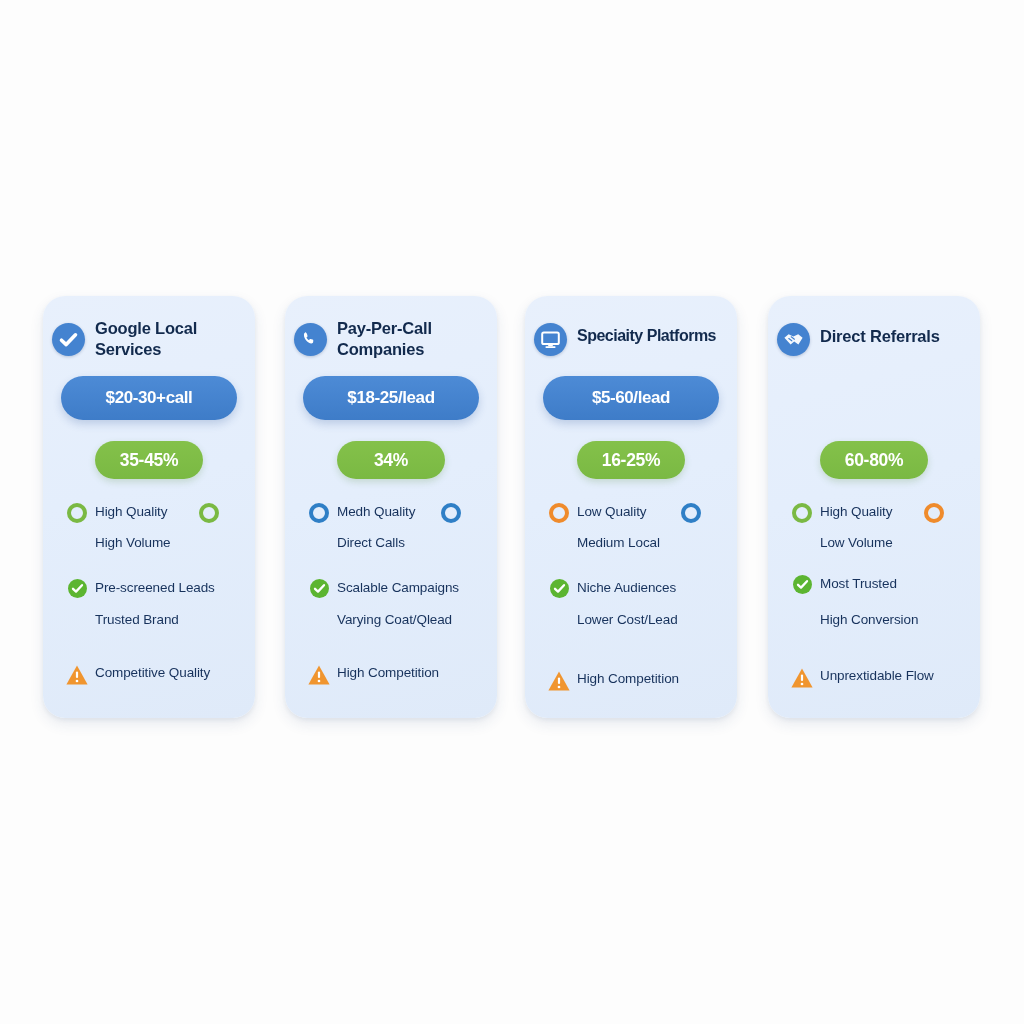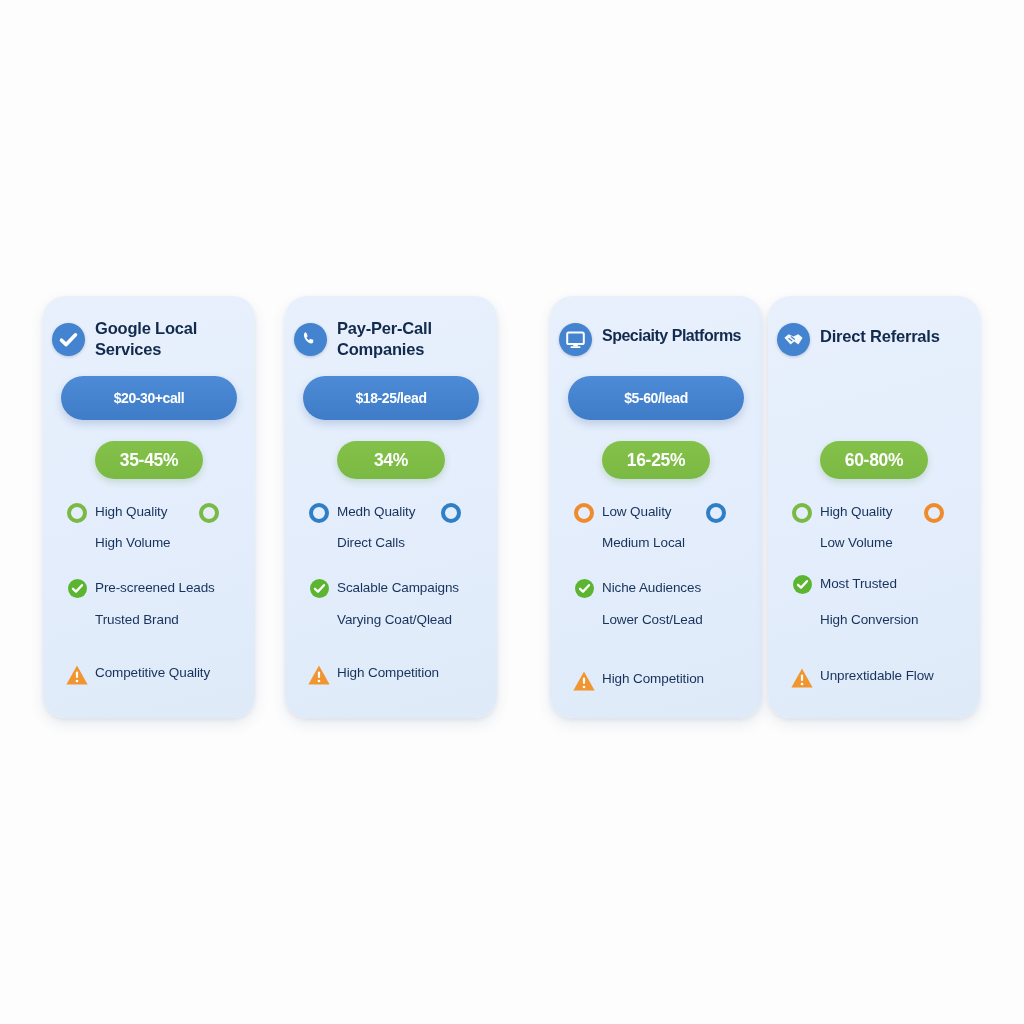--- a/index.html
+++ b/index.html
@@ -29,21 +29,21 @@
     top: 296px;
     width: 212px;
     height: 422px;
     border-radius: 22px;
     background: linear-gradient(165deg, #e8f0fc 0%, #e4eefc 45%, #dfeaf9 100%);
     box-shadow: 0 6px 14px rgba(40, 70, 120, 0.10),
                 0 2px 4px rgba(40, 70, 120, 0.07);
   }
   .card.c0 { left: 43px;  }
   .card.c1 { left: 285px; }
-  .card.c2 { left: 550px; }
+  .card.c2 { left: 525px; }
   .card.c3 { left: 768px; }
 
   
   .card-head {
     position: absolute;
     left: 0; top: 18px;
     width: 100%;
     height: 60px;
   }
 
@@ -82,21 +82,21 @@
     width: 176px;
     height: 44px;
     border-radius: 22px;
     background: linear-gradient(180deg, #4d8bd6 0%, #3e7cc8 100%);
     box-shadow: 0 4px 8px rgba(40,80,150,0.22);
     display: flex;
     align-items: center;
     justify-content: center;
   }
   .price-pill span {
-    font-size: 14px;
+    font-size: 17px;
     font-weight: bold;
     color: #ffffff;
     letter-spacing: -0.4px;
     white-space: nowrap;
   }
   .card.c3 .price-pill span { font-size: 17.5px; letter-spacing: -0.6px; }
 
   
   .rate-pill {
     position: absolute;

